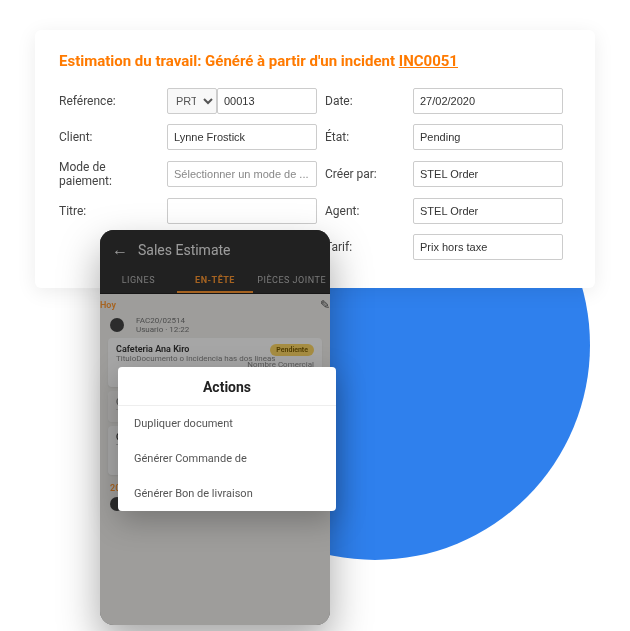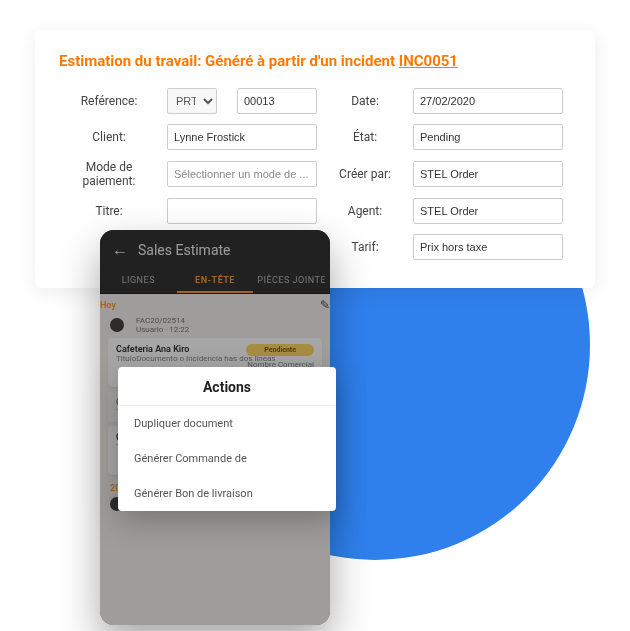--- a/index.html
+++ b/index.html
@@ -23,22 +23,22 @@
     color: #ff7a00; font-weight: 700; font-size: 15px;
     margin-bottom: 18px; text-align: left;
   }
   .form-title .linklike { text-decoration: underline; }
   .form-grid {
     display: grid;
     grid-template-columns: 100px 150px 80px 150px;
     column-gap: 8px; row-gap: 10px; align-items: center;
     font-size: 12px; color: #333;
   }
-  .form-label { text-align: center; color: #444; }
-  .ref-wrap { display: flex; gap: 20px; }
+  .form-label { text-align: left; color: #444; }
+  .ref-wrap { display: flex; gap: 0; }
   .ref-select {
     width: 50px; height: 26px; border: 1px solid #ccc;
     padding: 0 4px; font-size: 11px; color: #555; background: #f8f8f8;
     border-radius: 2px;
   }
   .ref-num { flex: 1; }
   input.fld {
     width: 100%; height: 26px; border: 1px solid #ccc;
     padding: 0 6px; font-size: 11px; color: #333; border-radius: 2px;
   }
@@ -82,21 +82,21 @@
   .card-item {
     background: #fff; margin: 4px 8px; border-radius: 4px;
     padding: 6px 8px; position: relative; font-size: 9px;
     box-shadow: 0 1px 2px rgba(0,0,0,0.08);
   }
   .card-item .title { font-weight: 600; color: #333; }
   .card-item .sub { color: #888; font-size: 8px; }
   .badge {
     position: absolute; right: 8px; top: 6px;
     background: #ffd966; color: #7a5b00; font-size: 7px;
-    padding: 2px 18px; border-radius: 8px; font-weight: 600;
+    padding: 2px 6px; border-radius: 8px; font-weight: 600;
   }
   .commercial { position: absolute; right: 8px; top: 22px; font-size: 8px; color: #888; }
   .card-icons { display: flex; gap: 10px; margin-top: 4px; color: #ff9933; font-size: 10px; align-items: center;}
   .card-icons .amt { margin-left: auto; color: #444; font-weight: 600; font-size: 8px; }
   .sec-date { color: #ff9933; font-weight: 600; padding: 4px 10px 0; font-size: 9px; }
 
   .actions-pop {
     position: absolute; left: 118px; top: 367px;
     width: 218px; background: #fff; border-radius: 4px;
     box-shadow: 0 10px 30px rgba(0,0,0,0.25); z-index: 20;

